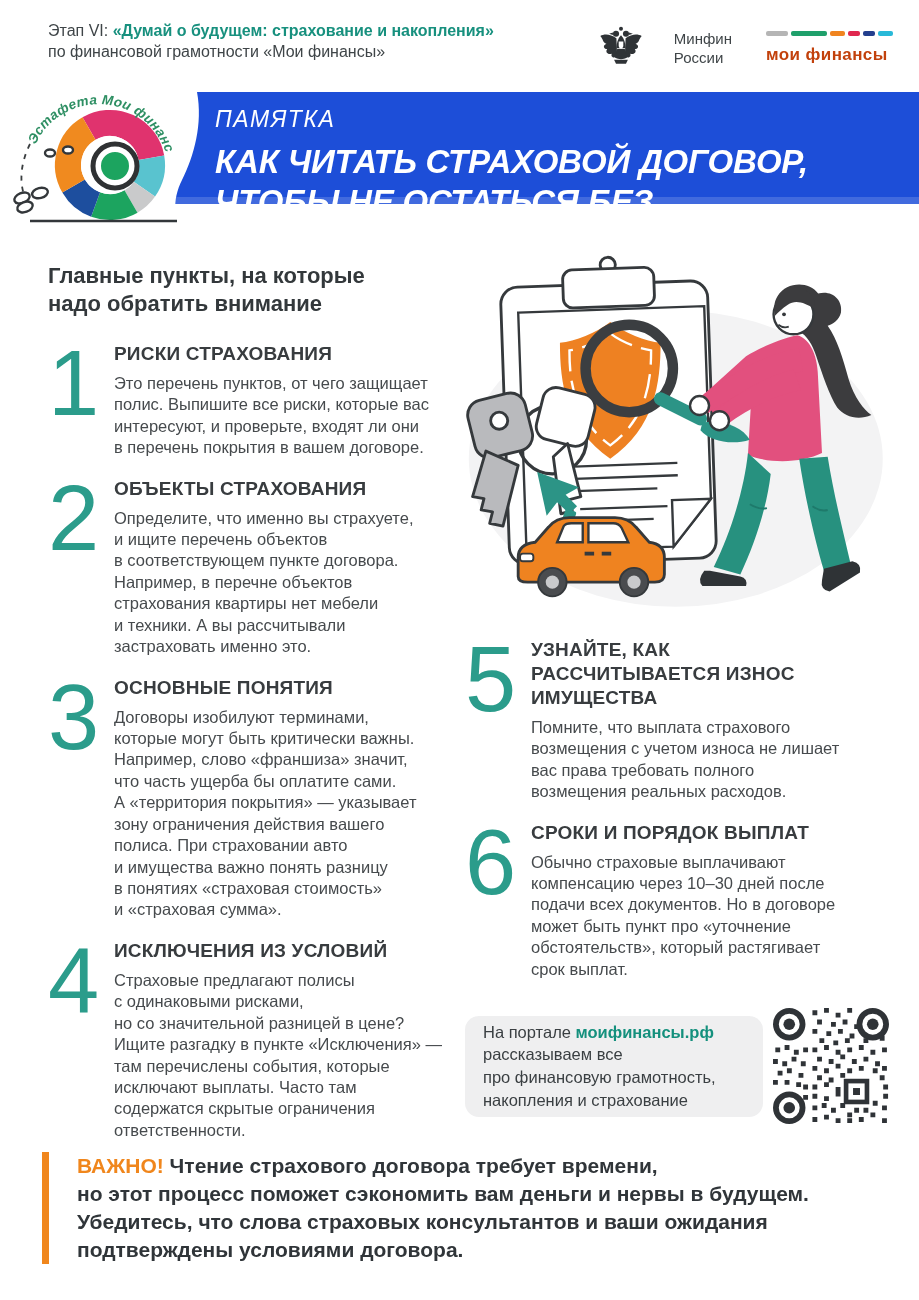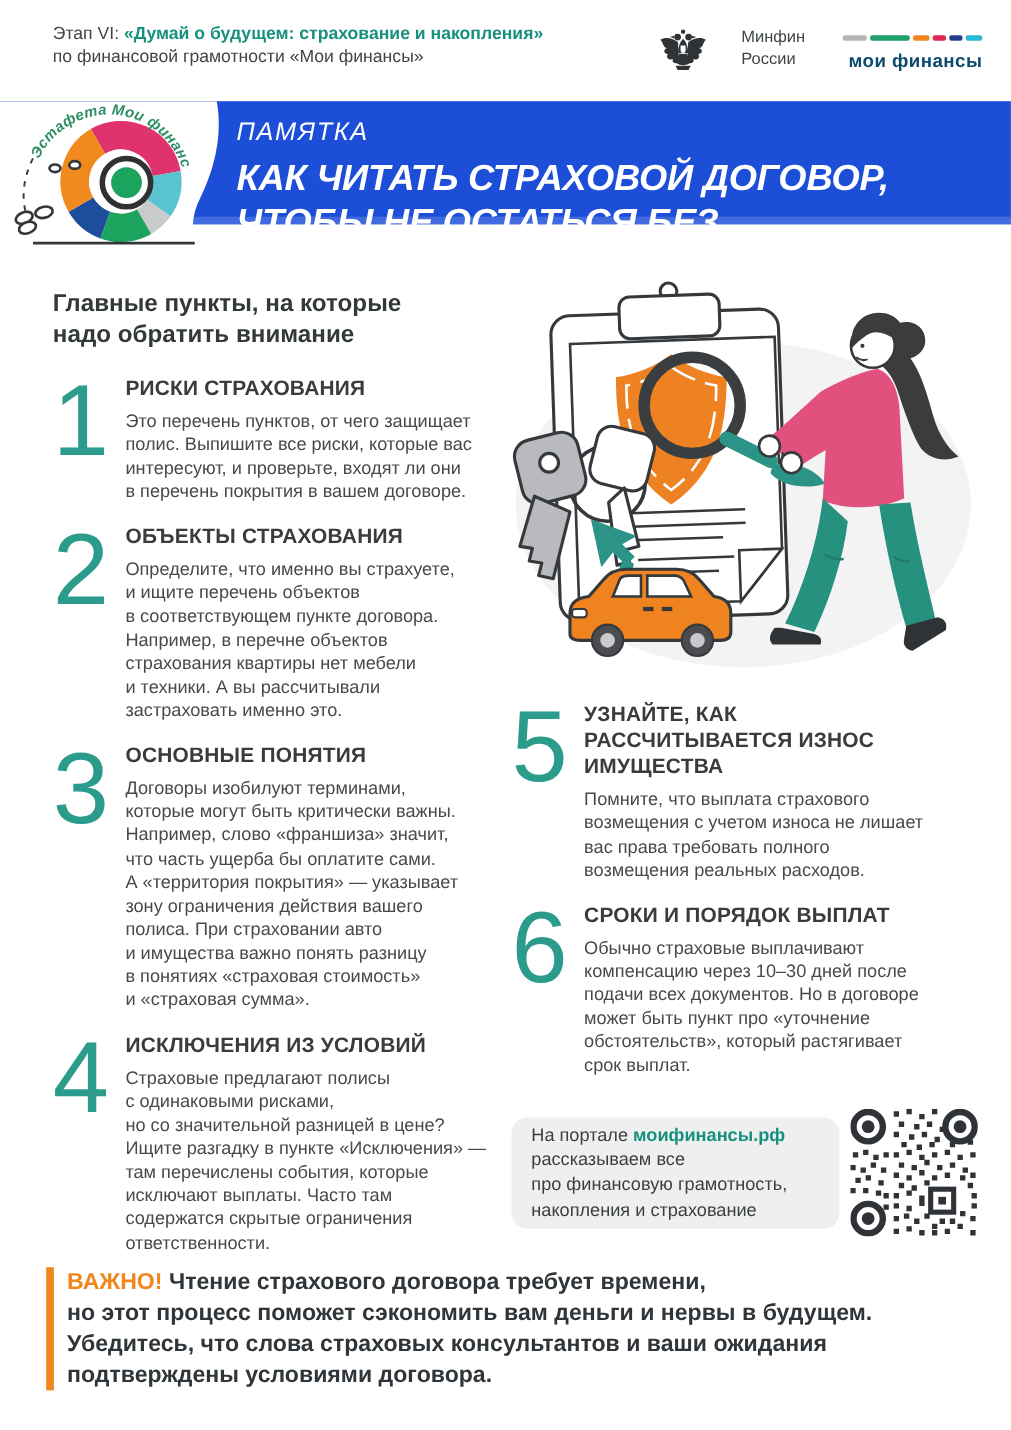--- a/index.html
+++ b/index.html
@@ -3,26 +3,26 @@
 <meta charset="utf-8">
 <style>
   html,body{margin:0;padding:0;background:#e8e8e8;}
   .page{position:relative;width:919px;height:1300px;margin:0 auto;background:#fff;
         font-family:"Liberation Sans",sans-serif;overflow:hidden;}
 
   
   .header-left{position:absolute;left:48px;top:20px;font-size:16px;line-height:1.32;color:#3F4548;}
   .stage-highlight{color:#17907E;font-weight:bold;}
   .header-right{position:absolute;right:26px;top:24px;display:flex;align-items:center;}
-  .minfin{display:flex;gap:20px;}
+  .minfin{display:flex;align-items:center;gap:20px;}
   .minfin-label{font-size:15px;color:#3F4548;line-height:1.3;white-space:pre-line;margin-left:10px;}
   .myfin{margin-left:34px;}
   .myfin-bar{display:flex;gap:3px;height:5px;margin-bottom:9px;}
   .myfin-bar span{display:block;height:5px;border-radius:2px;}
-  .myfin-label{font-size:17px;font-weight:bold;color:#0c4a6e;letter-spacing:.4px;text-align:right;}
+  .myfin-label{font-size:17px;font-weight:bold;color:#c2410c;letter-spacing:.4px;}
 
   
   .banner{position:absolute;left:0;top:92px;width:919px;height:112px;background:#1d4ed8;font-style:italic;}
   .banner:after{content:"";position:absolute;left:0;bottom:0;width:100%;height:7px;background:rgba(255,255,255,.16);}
   .banner-curve{position:absolute;left:0;top:0;}
   .banner-text{position:absolute;left:215px;top:14px;}
   .kicker{font-size:23px;color:#FFF;letter-spacing:1.5px;margin-bottom:9px;}
   .banner-title{font-size:33px;font-weight:800;color:#FFF;line-height:1.2;letter-spacing:-.2px;white-space:pre-line;}
   .relay-logo{position:absolute;left:12px;top:94px;}
 
@@ -39,21 +39,21 @@
   .figure{display:block;}
 
   
   .qr-row{display:flex;align-items:center;margin-top:28px;}
   .qr-box{background:#EFEFF0;border-radius:14px;padding:5px 18px;font-size:16.5px;line-height:1.38;color:#3A3F42;width:262px;}
   .qr-link{color:#14907D;font-weight:bold;}
   .qr-rest{white-space:pre-line;}
   .qr-code{margin-left:10px;flex:0 0 auto;}
 
   
-  .important{position:absolute;left:42px;top:1152px;width:845px;border-left:7px solid #F0861C;padding-left:12px;box-sizing:border-box;}
+  .important{position:absolute;left:42px;top:1152px;width:845px;border-left:7px solid #F0861C;padding-left:28px;box-sizing:border-box;}
   .important-textwrap{font-size:21px;font-weight:bold;color:#303539;line-height:1.33;}
   .important-label{color:#F0861C;}
   .important-text{white-space:pre-line;}
 </style>
 </head>
 <body>
 
 <div class="page">
 
   <div class="header-left">

